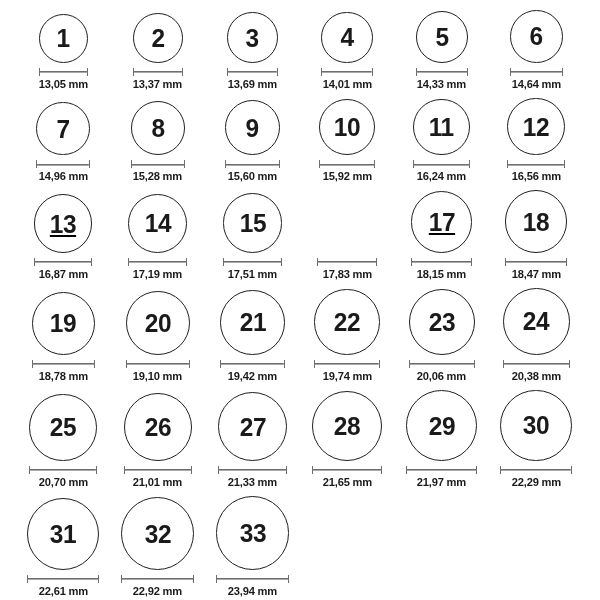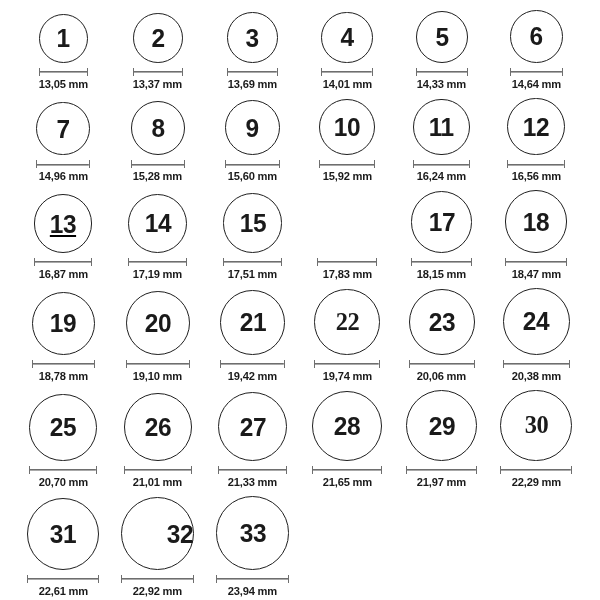--- a/index.html
+++ b/index.html
@@ -197,21 +197,21 @@
     <div class="ruler" style="width: 59.92px;"></div>
     <div class="label">17,51 mm</div>
   </div>
 
   <div class="cell">
     <div class="ruler" style="width: 60.7px;"></div>
     <div class="label">17,83 mm</div>
   </div>
 
   <div class="cell">
-    <div class="circle" style="width: 61.48px; height: 61.48px;">
+    <div class="circle" style="width: 61.48px; height: 61.48px; text-decoration: underline;">
       <span class="num">17</span>
     </div>
     <div class="ruler" style="width: 61.48px;"></div>
     <div class="label">18,15 mm</div>
   </div>
 
   <div class="cell">
     <div class="circle" style="width: 62.26px; height: 62.26px; text-align: center;">
       <span class="num">18</span>
     </div>
@@ -238,21 +238,21 @@
 
   <div class="cell">
     <div class="circle" style="width: 64.6px; height: 64.6px;">
       <span class="num">21</span>
     </div>
     <div class="ruler" style="width: 64.6px;"></div>
     <div class="label">19,42 mm</div>
   </div>
 
   <div class="cell">
-    <div class="circle" style="width: 65.38px; height: 65.38px; font-family: Liberation Serif, serif;">
+    <div class="circle" style="width: 65.38px; height: 65.38px;">
       <span class="num">22</span>
     </div>
     <div class="ruler" style="width: 65.38px;"></div>
     <div class="label">19,74 mm</div>
   </div>
 
   <div class="cell">
     <div class="circle" style="width: 66.16px; height: 66.16px;">
       <span class="num">23</span>
     </div>
@@ -303,38 +303,38 @@
 
   <div class="cell">
     <div class="circle" style="width: 70.84px; height: 70.84px; align-items: center;">
       <span class="num">29</span>
     </div>
     <div class="ruler" style="width: 70.84px;"></div>
     <div class="label">21,97 mm</div>
   </div>
 
   <div class="cell">
-    <div class="circle" style="width: 71.62px; height: 71.62px; font-family: Liberation Serif, serif;">
+    <div class="circle" style="width: 71.62px; height: 71.62px;">
       <span class="num">30</span>
     </div>
     <div class="ruler" style="width: 71.62px;"></div>
     <div class="label">22,29 mm</div>
   </div>
 </div>
     <div class="row">
   <div class="cell">
     <div class="circle" style="width: 72.4px; height: 72.4px;">
       <span class="num">31</span>
     </div>
     <div class="ruler" style="width: 72.4px;"></div>
     <div class="label">22,61 mm</div>
   </div>
 
   <div class="cell">
-    <div class="circle" style="width: 73.18px; height: 73.18px; justify-content: flex-end;">
+    <div class="circle" style="width: 73.18px; height: 73.18px;">
       <span class="num">32</span>
     </div>
     <div class="ruler" style="width: 73.18px;"></div>
     <div class="label">22,92 mm</div>
   </div>
 
   <div class="cell">
     <div class="circle" style="width: 73.96px; height: 73.96px;">
       <span class="num">33</span>
     </div>

